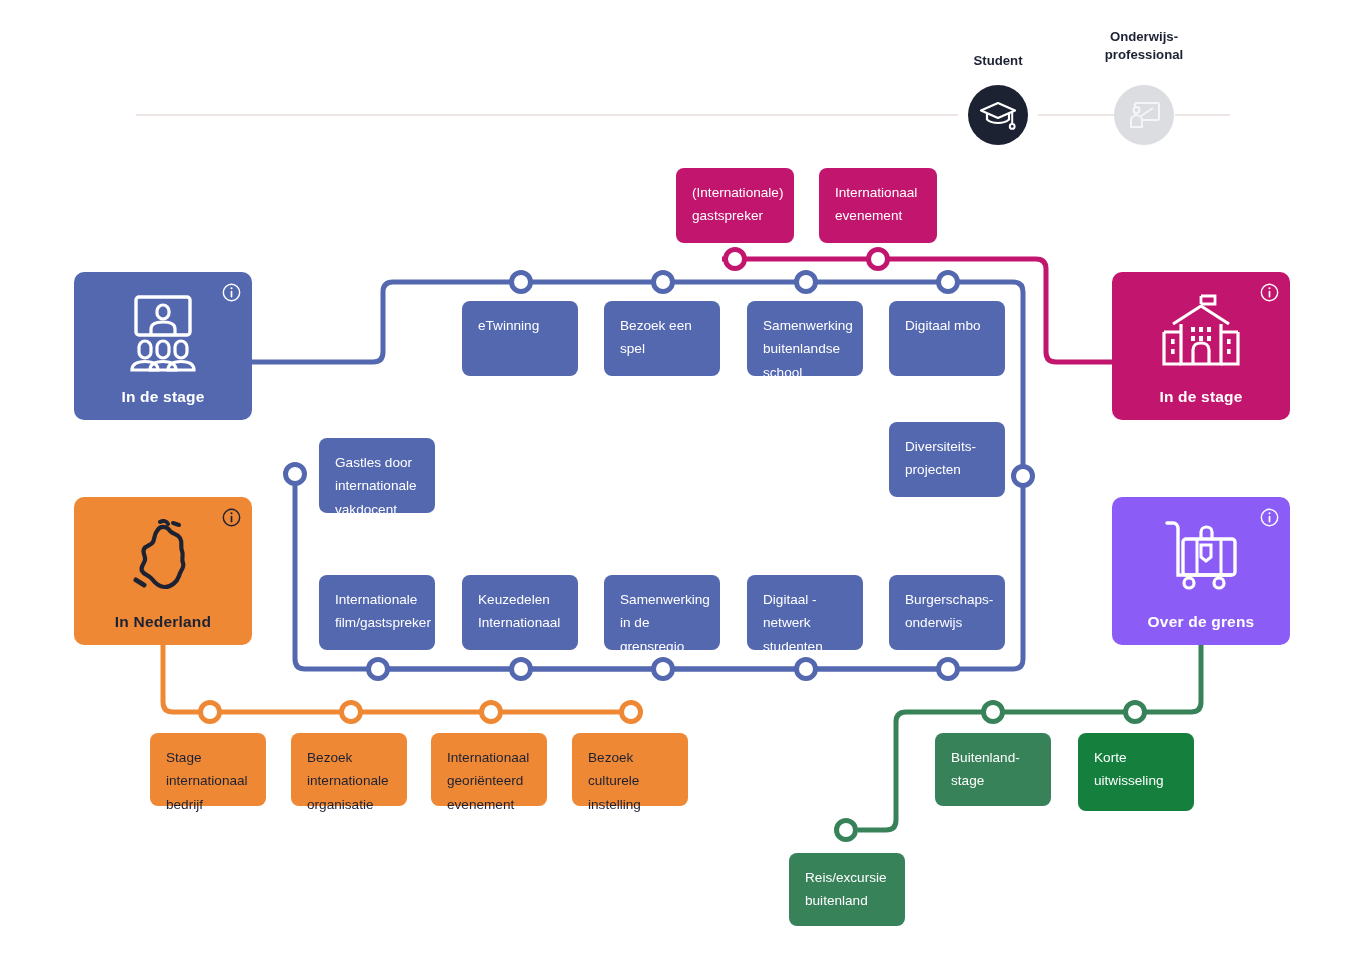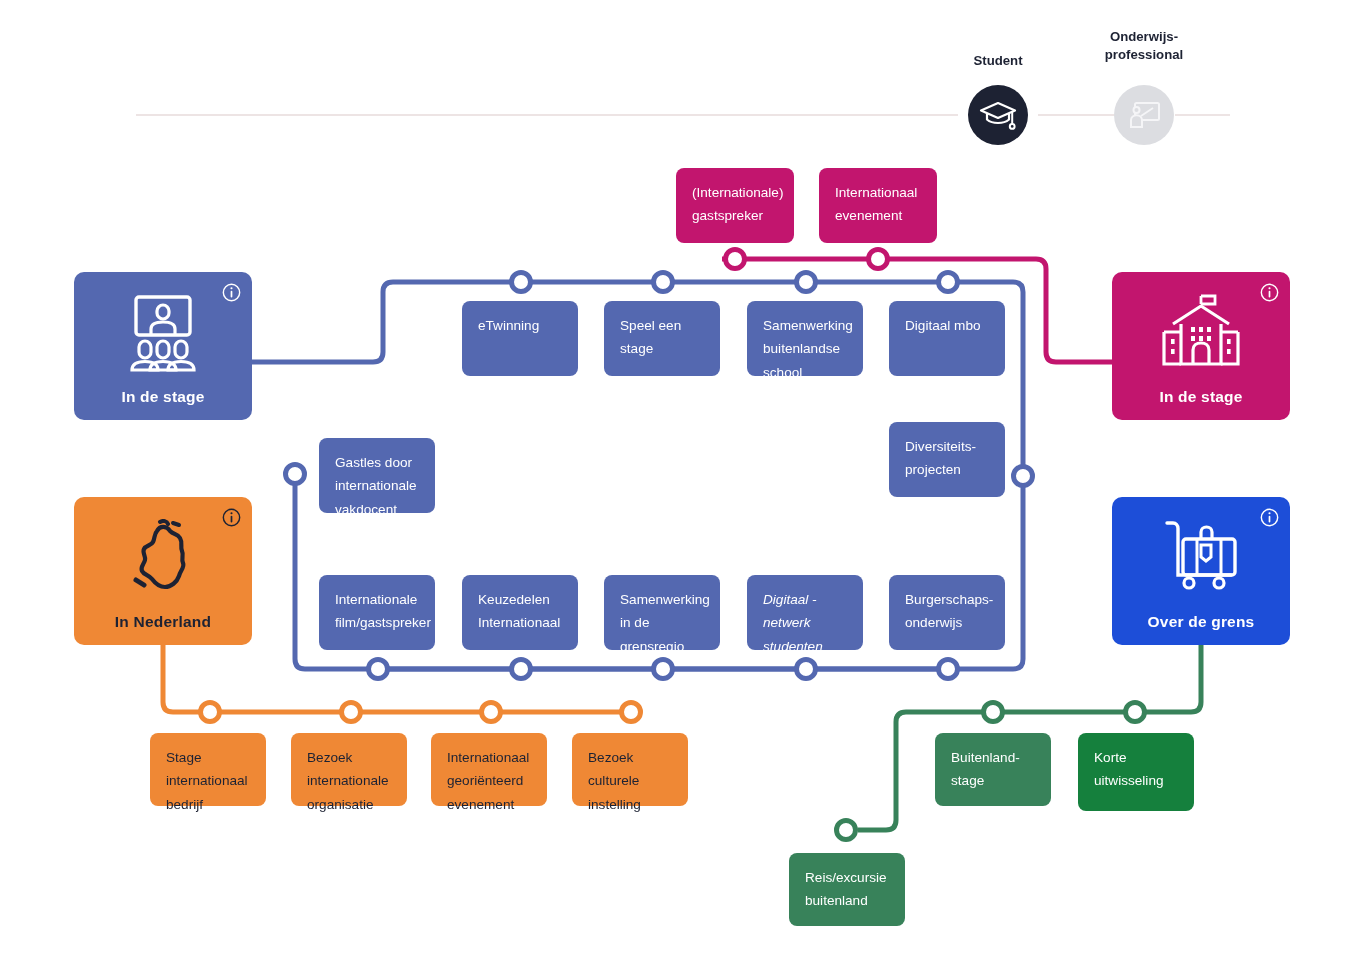--- a/index.html
+++ b/index.html
@@ -95,31 +95,31 @@
         <circle cx="9.5" cy="10" r="3" fill="#dcdde1" stroke="#f5f5f7" stroke-width="2"></circle>
         <path d="M4 27 L4 20 C4 17 6.6 15.2 9.5 15.2 C12.4 15.2 15 17 15 20 L15 27 Z" fill="#dcdde1" stroke="#f5f5f7" stroke-width="2"></path>
       </svg>
     </div>
   </div>
 
   <div class="chip" style="left:676px;top:168px;width:118px;height:75px;background:#c2156e;color:#fff;">(Internationale) gastspreker</div>
   <div class="chip" style="left:819px;top:168px;width:118px;height:75px;background:#c2156e;color:#fff;">Internationaal evenement</div>
 
   <div class="chip" style="left:462px;top:301px;width:116px;height:75px;background:#5468b0;color:#fff;">eTwinning</div>
-  <div class="chip" style="left:604px;top:301px;width:116px;height:75px;background:#5468b0;color:#fff;">Speel een stage</div>
+  <div class="chip" style="left:604px;top:301px;width:116px;height:75px;background:#5468b0;color:#fff;">Bezoek een spel</div>
   <div class="chip" style="left:747px;top:301px;width:116px;height:75px;background:#5468b0;color:#fff;">Samenwerking buitenlandse school</div>
   <div class="chip" style="left:889px;top:301px;width:116px;height:75px;background:#5468b0;color:#fff;">Digitaal mbo</div>
 
   <div class="chip" style="left:319px;top:438px;width:116px;height:75px;background:#5468b0;color:#fff;">Gastles door internationale vakdocent</div>
   <div class="chip" style="left:889px;top:422px;width:116px;height:75px;background:#5468b0;color:#fff;">Diversiteits- projecten</div>
 
   <div class="chip" style="left:319px;top:575px;width:116px;height:75px;background:#5468b0;color:#fff;">Internationale film/gastspreker</div>
   <div class="chip" style="left:462px;top:575px;width:116px;height:75px;background:#5468b0;color:#fff;">Keuzedelen Internationaal</div>
   <div class="chip" style="left:604px;top:575px;width:116px;height:75px;background:#5468b0;color:#fff;">Samenwerking in de grensregio</div>
-  <div class="chip" style="left:747px;top:575px;width:116px;height:75px;background:#5468b0;color:#fff;font-style:italic;">Digitaal - netwerk studenten</div>
+  <div class="chip" style="left:747px;top:575px;width:116px;height:75px;background:#5468b0;color:#fff;">Digitaal - netwerk studenten</div>
   <div class="chip" style="left:889px;top:575px;width:116px;height:75px;background:#5468b0;color:#fff;">Burgerschaps- onderwijs</div>
 
   <div class="chip" style="left:150px;top:733px;width:116px;height:73px;background:#ef8835;color:#1d2233;">Stage internationaal bedrijf</div>
   <div class="chip" style="left:291px;top:733px;width:116px;height:73px;background:#ef8835;color:#1d2233;">Bezoek internationale organisatie</div>
   <div class="chip" style="left:431px;top:733px;width:116px;height:73px;background:#ef8835;color:#1d2233;">Internationaal georiënteerd evenement</div>
   <div class="chip" style="left:572px;top:733px;width:116px;height:73px;background:#ef8835;color:#1d2233;">Bezoek culturele instelling</div>
 
   <div class="chip" style="left:935px;top:733px;width:116px;height:73px;background:#38825a;color:#fff;">Buitenland- stage</div>
   <div class="chip" style="left:1078px;top:733px;width:116px;height:78px;background:#15803d;color:#fff;">Korte uitwisseling</div>
   <div class="chip" style="left:789px;top:853px;width:116px;height:73px;background:#38825a;color:#fff;">Reis/excursie buitenland</div>
@@ -188,21 +188,21 @@
                  C32 68 28 64 25 60 C22 56 17 56 15 52 C13 48 17 45 18 41
                  C19 37 15 34 17 30 C19 26 24 27 26 23 C28 19 27 15 30 12 Z" fill="none" stroke="#1d2233" stroke-width="4.2" stroke-linejoin="round"></path>
         <path d="M33 3 C36 1 40 2 41 5" fill="none" stroke="#1d2233" stroke-width="4" stroke-linecap="round"></path>
         <path d="M46 4 L52 6" fill="none" stroke="#1d2233" stroke-width="4" stroke-linecap="round"></path>
         <path d="M9 61 L17 66" fill="none" stroke="#1d2233" stroke-width="5" stroke-linecap="round"></path>
       </svg>
     </div>
     <div class="ttl">In Nederland</div>
   </div>
 
-  <div class="card anchor" style="left:1112px;top:497px;background:#1d4ed8;color:#fff;">
+  <div class="card anchor" style="left:1112px;top:497px;background:#8b5cf6;color:#fff;">
     <svg class="info" viewBox="0 0 20 20">
       <circle cx="10" cy="10" r="8.6" fill="none" stroke="#fff" stroke-width="1.5"></circle>
       <circle cx="10" cy="5.6" r="1.1" fill="#fff"></circle>
       <rect x="9.1" y="8.2" width="1.8" height="7" rx="0.9" fill="#fff"></rect>
     </svg>
     <div class="ic">
       <svg width="84" height="74" viewBox="0 0 84 74">
         <path d="M8 4 L14 4 C17 4 19 6.5 19 9.5 L19 56 L72 56" fill="none" stroke="#fff" stroke-width="3.4" stroke-linecap="round"></path>
         <circle cx="30" cy="64" r="5" fill="none" stroke="#fff" stroke-width="3.2"></circle>
         <circle cx="60" cy="64" r="5" fill="none" stroke="#fff" stroke-width="3.2"></circle>

